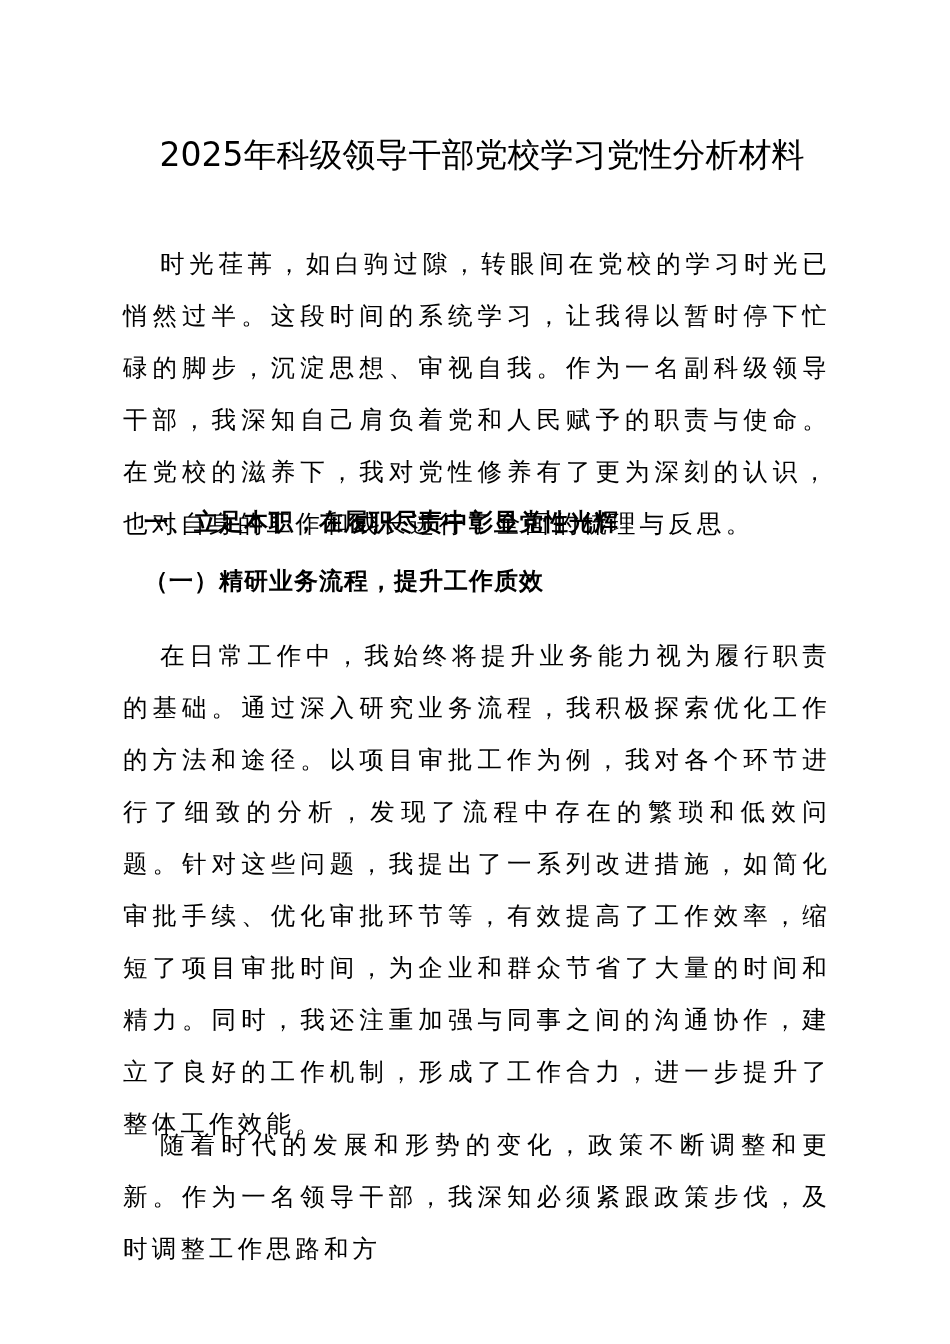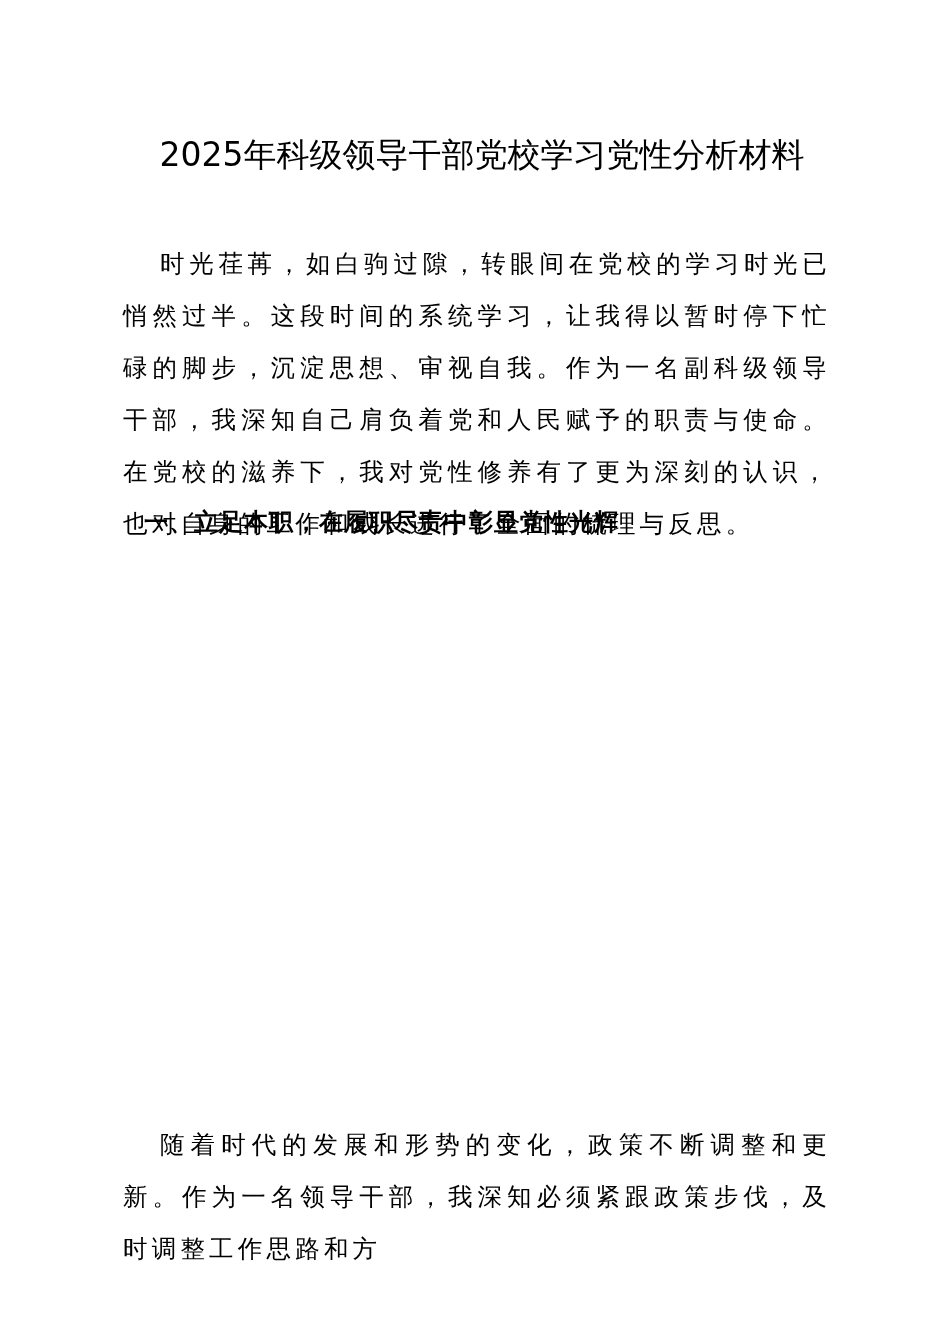--- a/index.html
+++ b/index.html
@@ -29,19 +29,25 @@
   <div class="title">2025年科级领导干部党校学习党性分析材料</div>
 
   <div class="body-block" style="top:222px;">
     <p class="para">时光荏苒，如白驹过隙，转眼间在党校的学习时光已悄然过半。这段时间的系统学习，让我得以暂时停下忙碌的脚步，沉淀思想、审视自我。作为一名副科级领导干部，我深知自己肩负着党和人民赋予的职责与使命。在党校的滋养下，我对党性修养有了更为深刻的认识，也对自身的工作和成长进行了全面的梳理与反思。</p>
   </div>
 
   <div class="body-block" style="top:496px;">
     <p class="heading">一、立足本职，在履职尽责中彰显党性光辉</p>
   </div>
 
+  <div class="body-block" style="top:555px;">
+    <p class="heading">（一）精研业务流程，提升工作质效</p>
+  </div>
 
+  <div class="body-block" style="top:614px;">
+    <p class="para">在日常工作中，我始终将提升业务能力视为履行职责的基础。通过深入研究业务流程，我积极探索优化工作的方法和途径。以项目审批工作为例，我对各个环节进行了细致的分析，发现了流程中存在的繁琐和低效问题。针对这些问题，我提出了一系列改进措施，如简化审批手续、优化审批环节等，有效提高了工作效率，缩短了项目审批时间，为企业和群众节省了大量的时间和精力。同时，我还注重加强与同事之间的沟通协作，建立了良好的工作机制，形成了工作合力，进一步提升了整体工作效能。</p>
+  </div>
 
 
   <div class="body-block" style="top:1103px;">
     <p class="para">随着时代的发展和形势的变化，政策不断调整和更新。作为一名领导干部，我深知必须紧跟政策步伐，及时调整工作思路和方</p>
   </div>
 </div>
 
 </body></html>

